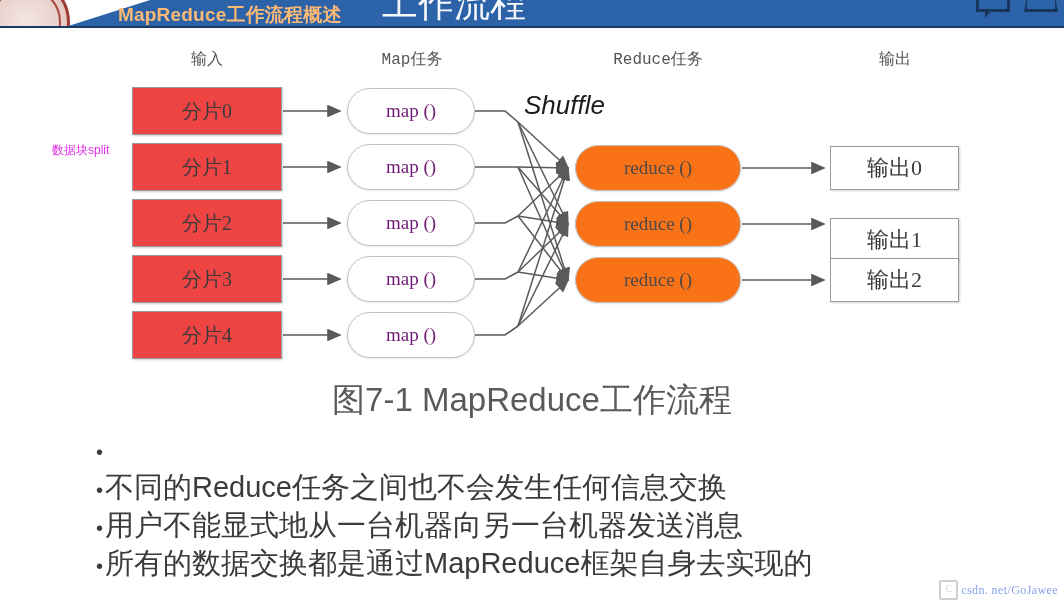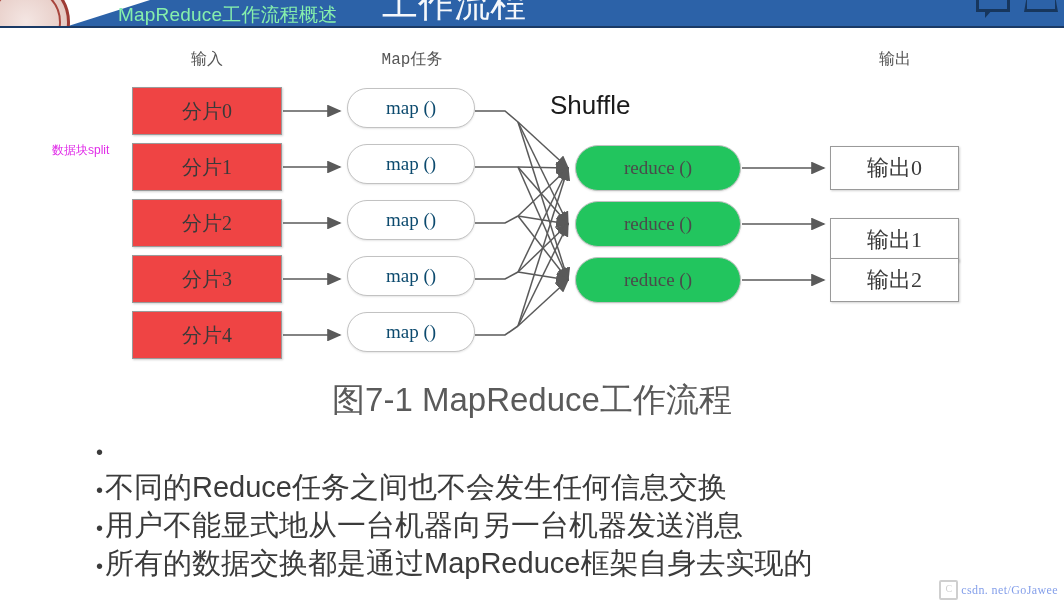--- a/index.html
+++ b/index.html
@@ -52,24 +52,25 @@
     font-size: 7px;
     letter-spacing: 1.2px;
     color: #8c2f28;
     font-family: "Liberation Serif", serif;
     transform: rotate(-8deg);
   }
   #header-title {
     position: absolute;
     left: 118px; top: 2px;
     font-size: 19px;
-    color: #86efac;
+    color: #fdba74;
     font-family: "Liberation Sans", sans-serif;
     letter-spacing: 0.2px;
     white-space: nowrap;
+    font-weight: bold;
   }
   #header-ghost-title {
     position: absolute;
     left: 382px; top: -20px;
     font-size: 36px;
     color: #ffffff;
     opacity: 0.96;
     font-family: "Liberation Sans", sans-serif;
     white-space: nowrap;
   }
@@ -121,65 +122,66 @@
     text-align: center;
     white-space: nowrap;
   }
   #hdr-input  { left: 132px; top: 19px; width: 150px; }
   #hdr-map    { left: 337px; top: 19px; width: 150px; }
   #hdr-reduce { left: 578px; top: 19px; width: 160px; }
   #hdr-output { left: 820px; top: 19px; width: 150px; }
 
   #shuffle-label {
     position: absolute;
-    left: 550px; top: 60px;
+    left: 524px; top: 60px;
     font-size: 26px;
     color: #1b1b1b;
     font-family: "Liberation Sans", sans-serif;
     white-space: nowrap;
+    font-style: italic;
   }
 
   .split-box {
     position: absolute;
     left: 132px;
     width: 150px; height: 48px;
     border: 1px solid #9a9a9a;
     background: #ef4444;
     box-sizing: border-box;
     display: flex;
     align-items: center;
     justify-content: center;
     font-family: "Liberation Serif", serif;
     font-size: 20px;
     color: #3a3a3a;
     box-shadow: 1px 1px 2px rgba(0,0,0,0.18);
   }
   .map-oval {
     position: absolute;
     left: 347px;
-    width: 128px; height: 40px;
+    width: 128px; height: 46px;
     border: 1px solid #c2c2c2;
     border-radius: 23px;
     background: #ffffff;
     box-sizing: border-box;
     display: flex;
     align-items: center;
     justify-content: center;
     font-family: "Liberation Serif", serif;
     font-size: 19px;
-    color: #0c4a6e;
+    color: #701a75;
     box-shadow: 0 1px 2px rgba(0,0,0,0.10);
   }
   .reduce-oval {
     position: absolute;
     left: 575px;
     width: 166px; height: 46px;
     border: 1px solid #c2c2c2;
     border-radius: 23px;
-    background: #22c55e;
+    background: #f97316;
     box-sizing: border-box;
     display: flex;
     align-items: center;
     justify-content: center;
     font-family: "Liberation Serif", serif;
     font-size: 19px;
     color: #4a4a4a;
     box-shadow: 0 1px 2px rgba(0,0,0,0.10);
   }
   .out-box {
@@ -288,20 +290,21 @@
     <div class="hicon trap"></div>
   </div>
 </div>
 
 <div id="slide-body">
 
   <div id="diagram">
 
     <div class="col-header" id="hdr-input">输入</div>
     <div class="col-header" id="hdr-map">Map任务</div>
+    <div class="col-header" id="hdr-reduce">Reduce任务</div>
     <div class="col-header" id="hdr-output">输出</div>
 
     <div id="shuffle-label">Shuffle</div>
 
     <svg id="wires" viewBox="0 0 1064 345" xmlns="http://www.w3.org/2000/svg">
       <defs>
         <marker id="ah" markerWidth="9" markerHeight="8" refX="8" refY="4" orient="auto">
           <path d="M0,0 L9,4 L0,8 z" fill="#5a5a5a"></path>
         </marker>
       </defs>

